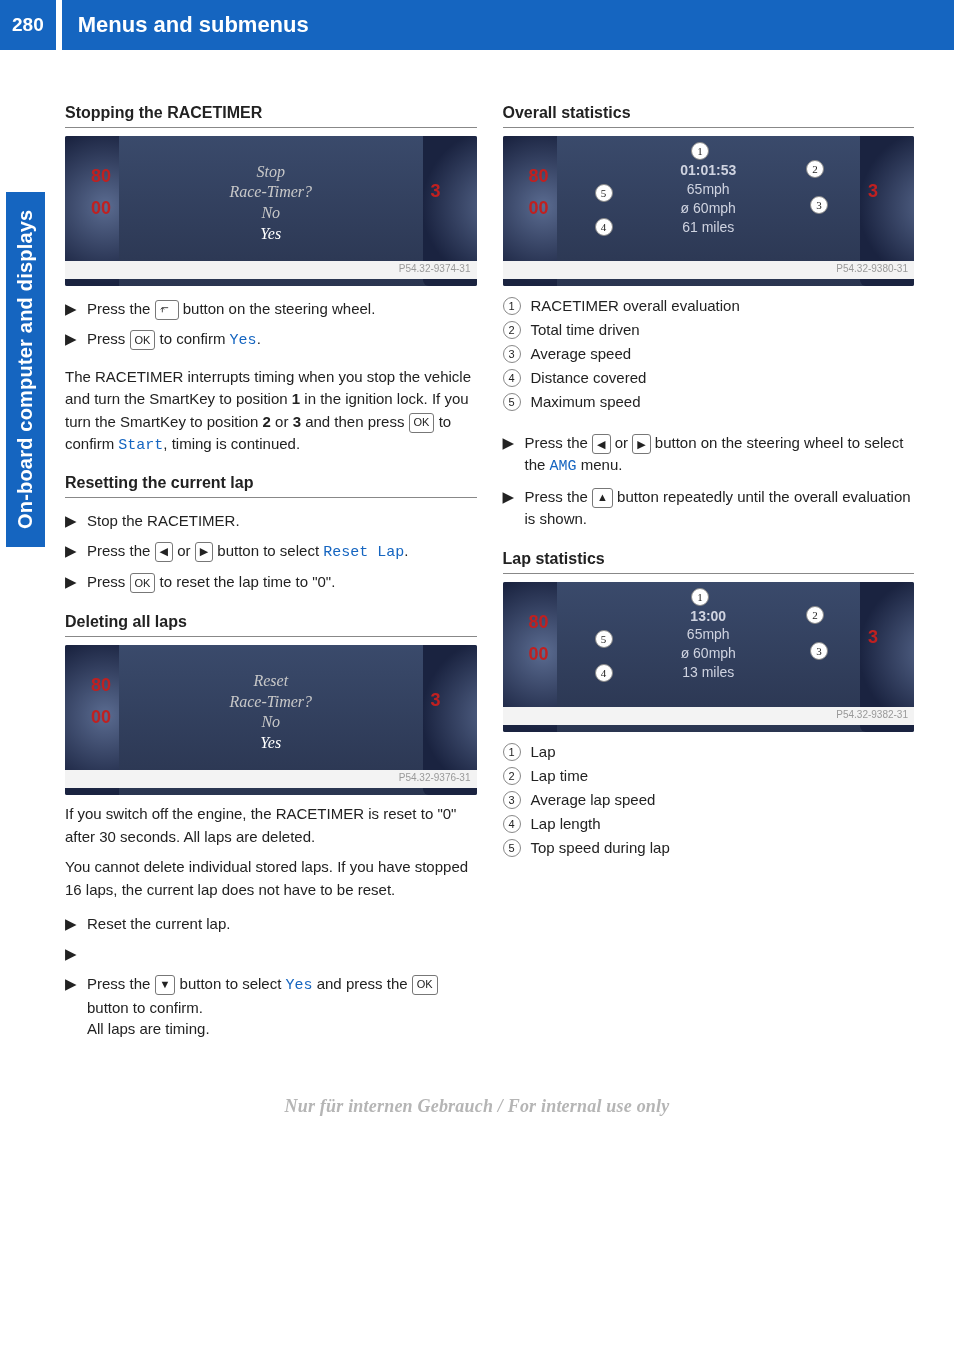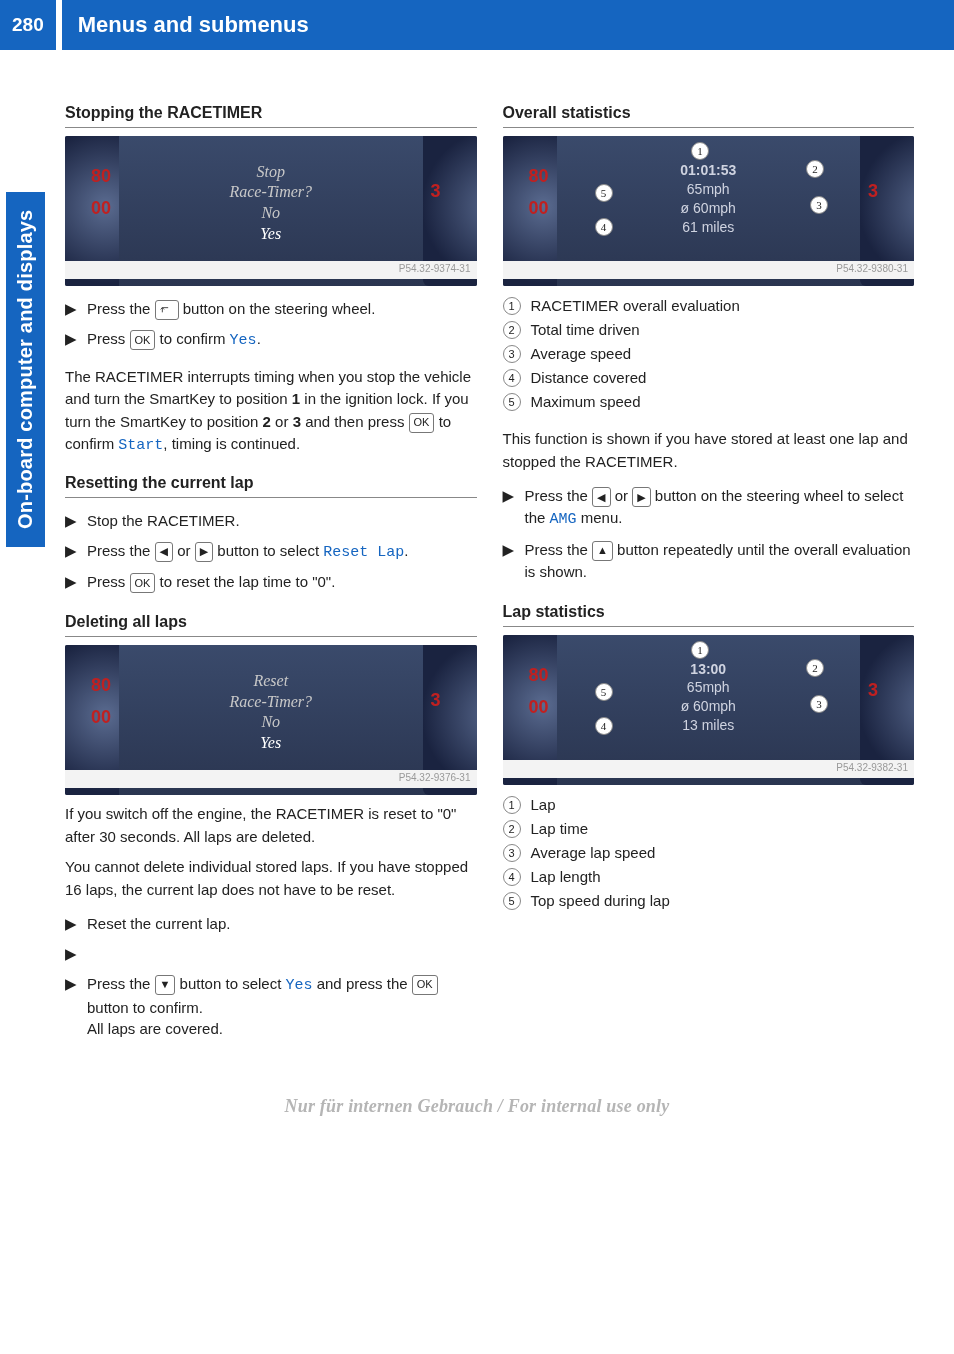--- a/index.html
+++ b/index.html
@@ -130,21 +130,21 @@
       <div class="step-list">
         <div class="step">
             <span class="tri">▶</span>
             <span>Reset the current lap.</span>
           </div>
         <div class="step">
             <span class="tri">▶</span>
         </div>
         <div class="step">
             <span class="tri">▶</span>
-          <span><span>Press the </span><span class="inline-btn">▼</span><span> button to select </span><span class="mono">Yes</span><span> and press the </span><span class="inline-btn">OK</span><span> button to confirm.</span><br><span>All laps are covered.</span></span>
+          <span><span>Press the </span><span class="inline-btn">▼</span><span> button to select </span><span class="mono">Yes</span><span> and press the </span><span class="inline-btn">OK</span><span> button to confirm.</span><br><span>All laps are timing.</span></span>
         </div>
       </div>
     </div>
 
     <div class="col">
 
       <div class="subheading">Overall statistics</div>
       <div class="figure">
         <div class="fig-dial left">
             <span class="fig-dial-marks" style="right:8px;top:40px">80</span>
@@ -183,21 +183,20 @@
         <div class="legend-row">
             <span class="callout">4</span>
             <span>Distance covered</span>
           </div>
         <div class="legend-row">
             <span class="callout">5</span>
             <span>Maximum speed</span>
           </div>
       </div>
 
-      <p class="para">This function is shown if you have stored at least one lap and stopped the RACETIMER.</p>
 
       <div class="step-list">
         <div class="step">
             <span class="tri">▶</span>
           <span><span>Press the </span><span class="inline-btn">◀</span><span> or </span><span class="inline-btn">▶</span><span> button on the steering wheel to select the </span><span class="mono">AMG</span><span> menu.</span></span>
         </div>
         <div class="step">
             <span class="tri">▶</span>
           <span><span>Press the </span><span class="inline-btn">▲</span><span> button repeatedly until the overall evaluation is shown.</span></span>
         </div>

